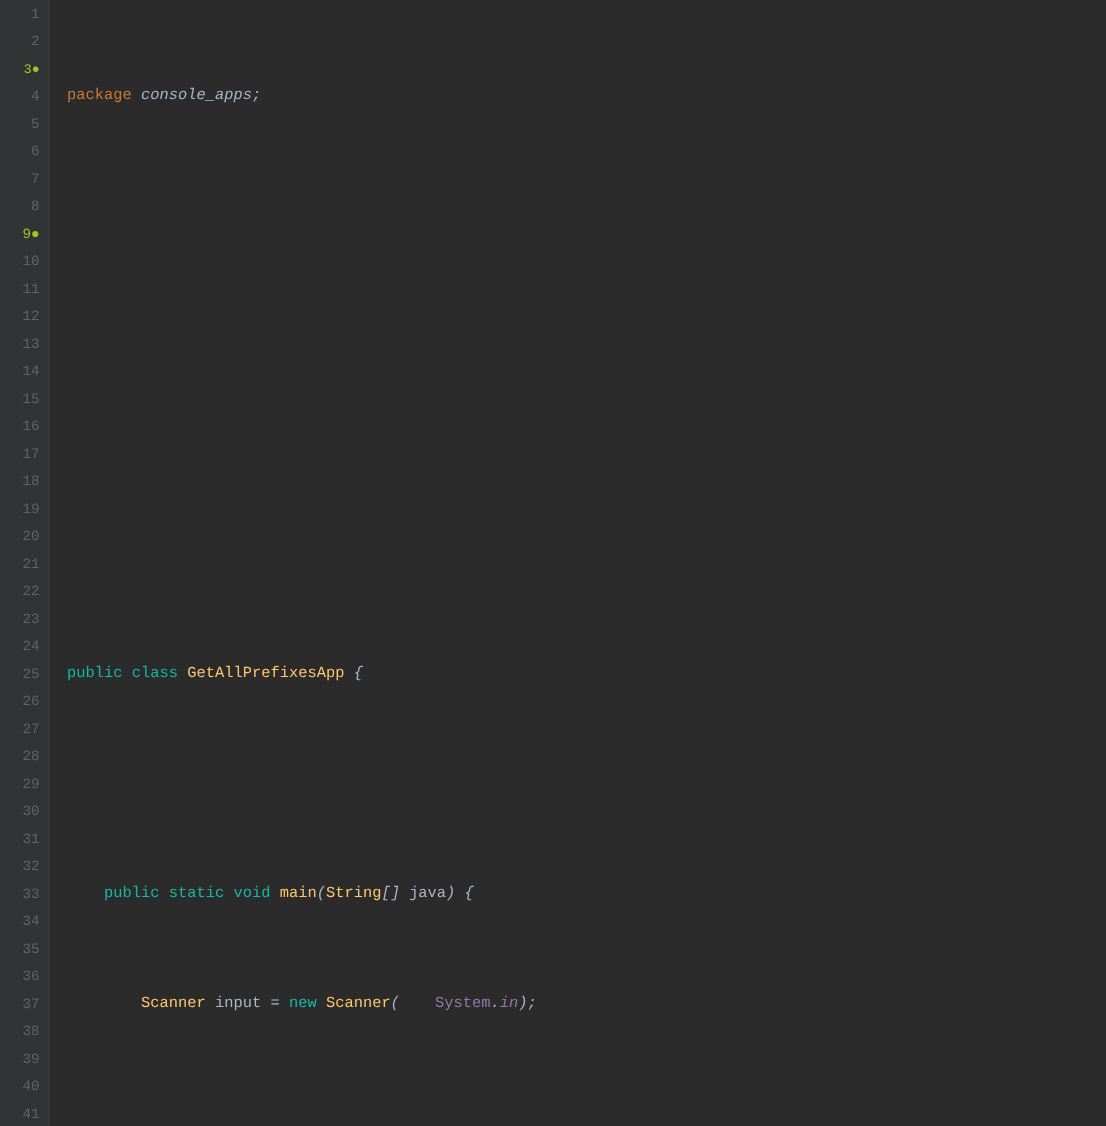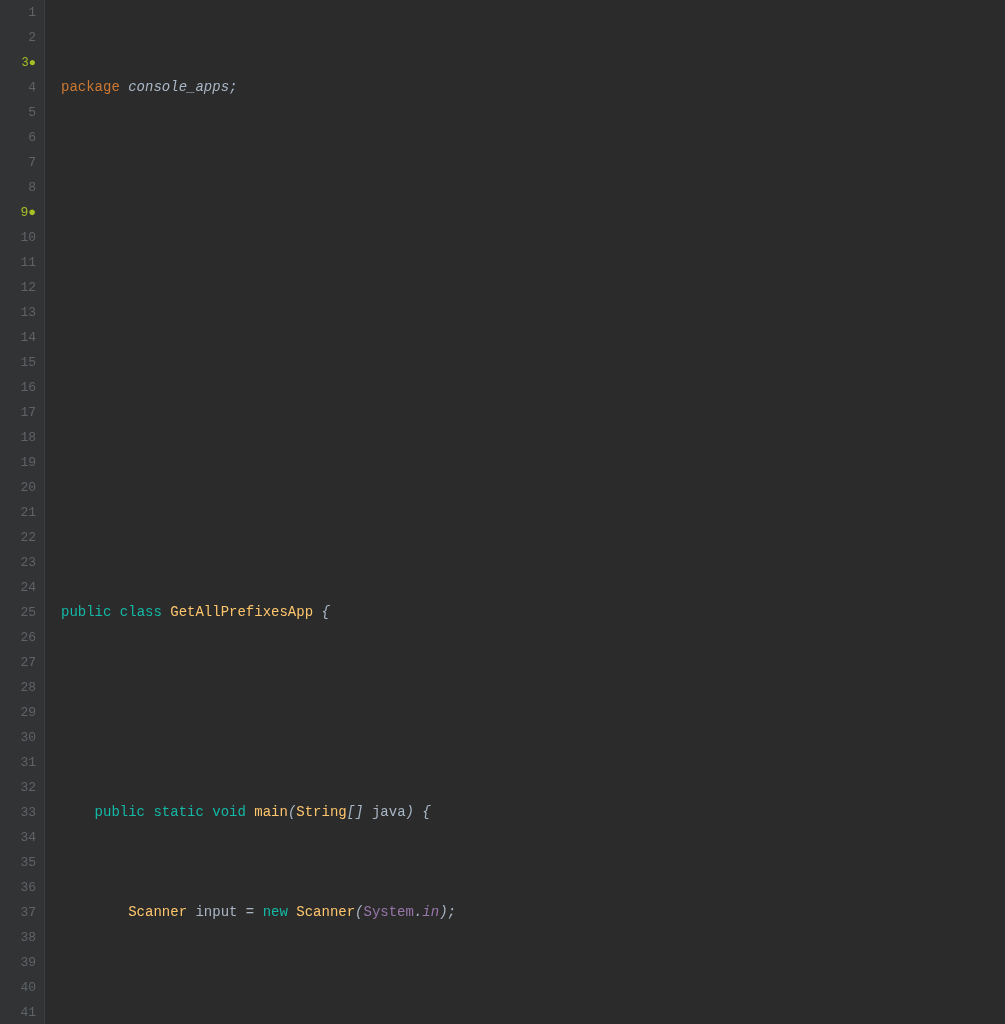--- a/index.html
+++ b/index.html
@@ -70,21 +70,21 @@
       white-space: pre;
     }
 
     
     .kw { color: #14b8a6; } 
     .kw2 { color: #cc7832; } 
     .classname { color: #ffc66d; } 
     .method { color: #ffc66d; } 
     .bold-var { color: #a9b7c6; font-weight: normal; } 
     .param { color: #a9b7c6; }
-    .sys { color: #9876aa; }
+    .sys { color: #9876aa; margin-left: 32px; }
     .underline { }
     .plain { color: #a9b7c6; font-style: italic; }
     .cursor-block {
       background-color: #a9b7c6;
       color: #2b2b2b;
       display: inline-block;
       width: 8px;
     }
   </style>
 </head>

